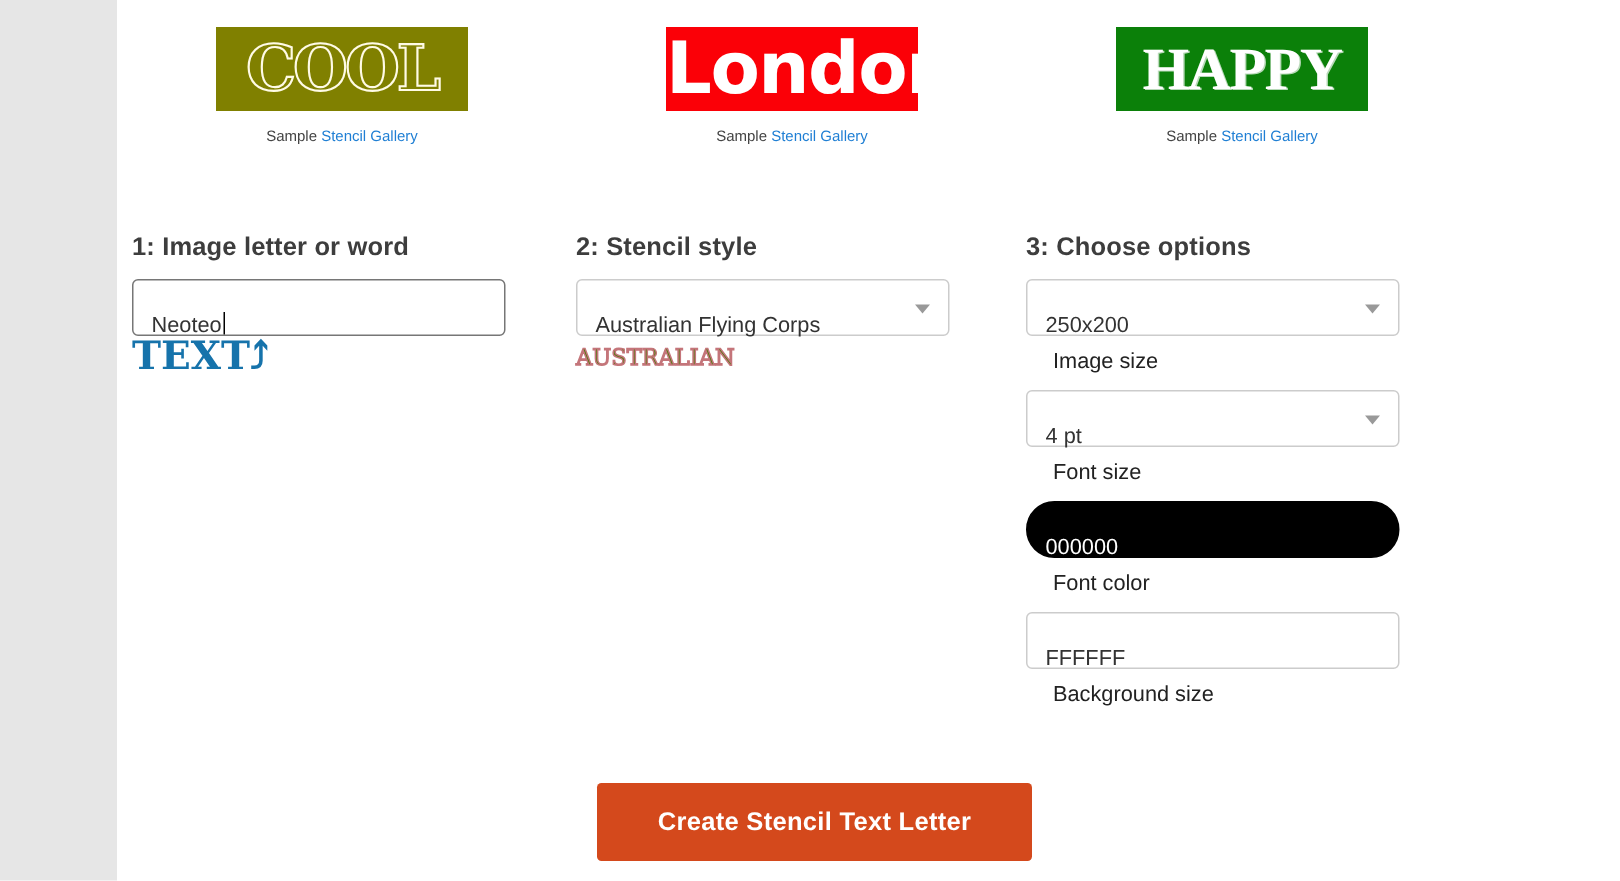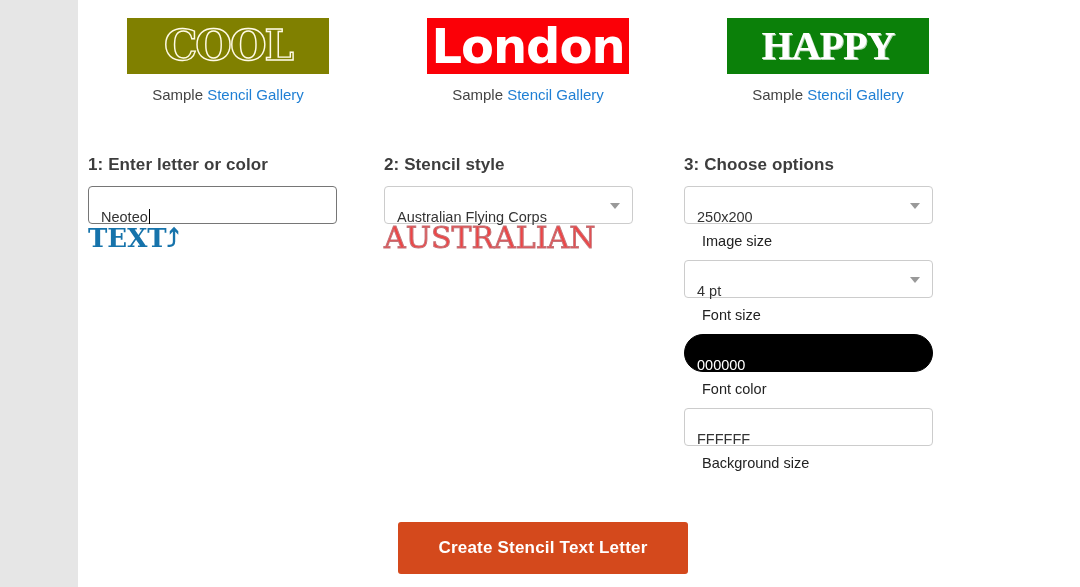--- a/index.html
+++ b/index.html
@@ -40,21 +40,21 @@
     position: absolute;
     top: 18px;
     width: 300px;
     text-align: center;
   }
   .sample-1 { left: 0px; }
   .sample-2 { left: 300px; }
   .sample-3 { left: 600px; }
 
   .sample-img {
-    width: 202px;
+    width: 168px;
     height: 56px;
     margin: 0 auto;
     position: relative;
     overflow: hidden;
   }
   .sample-word {
     position: absolute;
     left: 0; right: 0;
     top: 50%;
     transform: translateY(-50%);
@@ -84,21 +84,21 @@
     font-family: Liberation Serif, serif;
     font-weight: bold;
     font-size: 40px;
     color: #ffffff;
     letter-spacing: -1px;
     text-shadow: 1px 1px 0 #b8d9b8;
   }
 
   .sample-caption {
     margin-top: 12px;
-    font-size: 15px;
+    font-size: 10px;
     color: #444444;
   }
   .sample-caption .link {
     color: #1f7fd4;
     cursor: pointer;
   }
 
   
   .col {
     position: absolute;
@@ -181,22 +181,22 @@
     letter-spacing: 0px;
     line-height: 28px;
     white-space: nowrap;
   }
   .preview-text .swoosh {
     font-family: "DejaVu Sans", sans-serif;
     font-size: 25px;
   }
   .preview-aus {
     font-family: "DejaVu Serif", serif;
-    font-size: 30px;
-    color: #ef4444;
+    font-size: 15px;
+    color: #4d7c0f;
     -webkit-text-stroke: 1px #c4757a;
     letter-spacing: 0px;
     white-space: nowrap;
     line-height: 28px;
   }
 
   .stack-gap { height: 11px; }
 
   
   .create-btn {
@@ -251,21 +251,21 @@
       </div>
       <div class="sample-caption">
         <span>Sample</span>
         <span class="link">Stencil Gallery</span>
       </div>
     </div>
 
   </div>
 
   <div class="col col-1">
-    <div class="step-title">1: Enter letter or color</div>
+    <div class="step-title">1: Image letter or word</div>
 
     <div class="field focused" title="Enter letter or word">
       <span>Neoteo</span><span class="caret"></span>
     </div>
 
     <div class="preview">
       <span class="preview-text"><span>TEXT</span><span class="swoosh">⤴</span></span>
     </div>
   </div>
 

